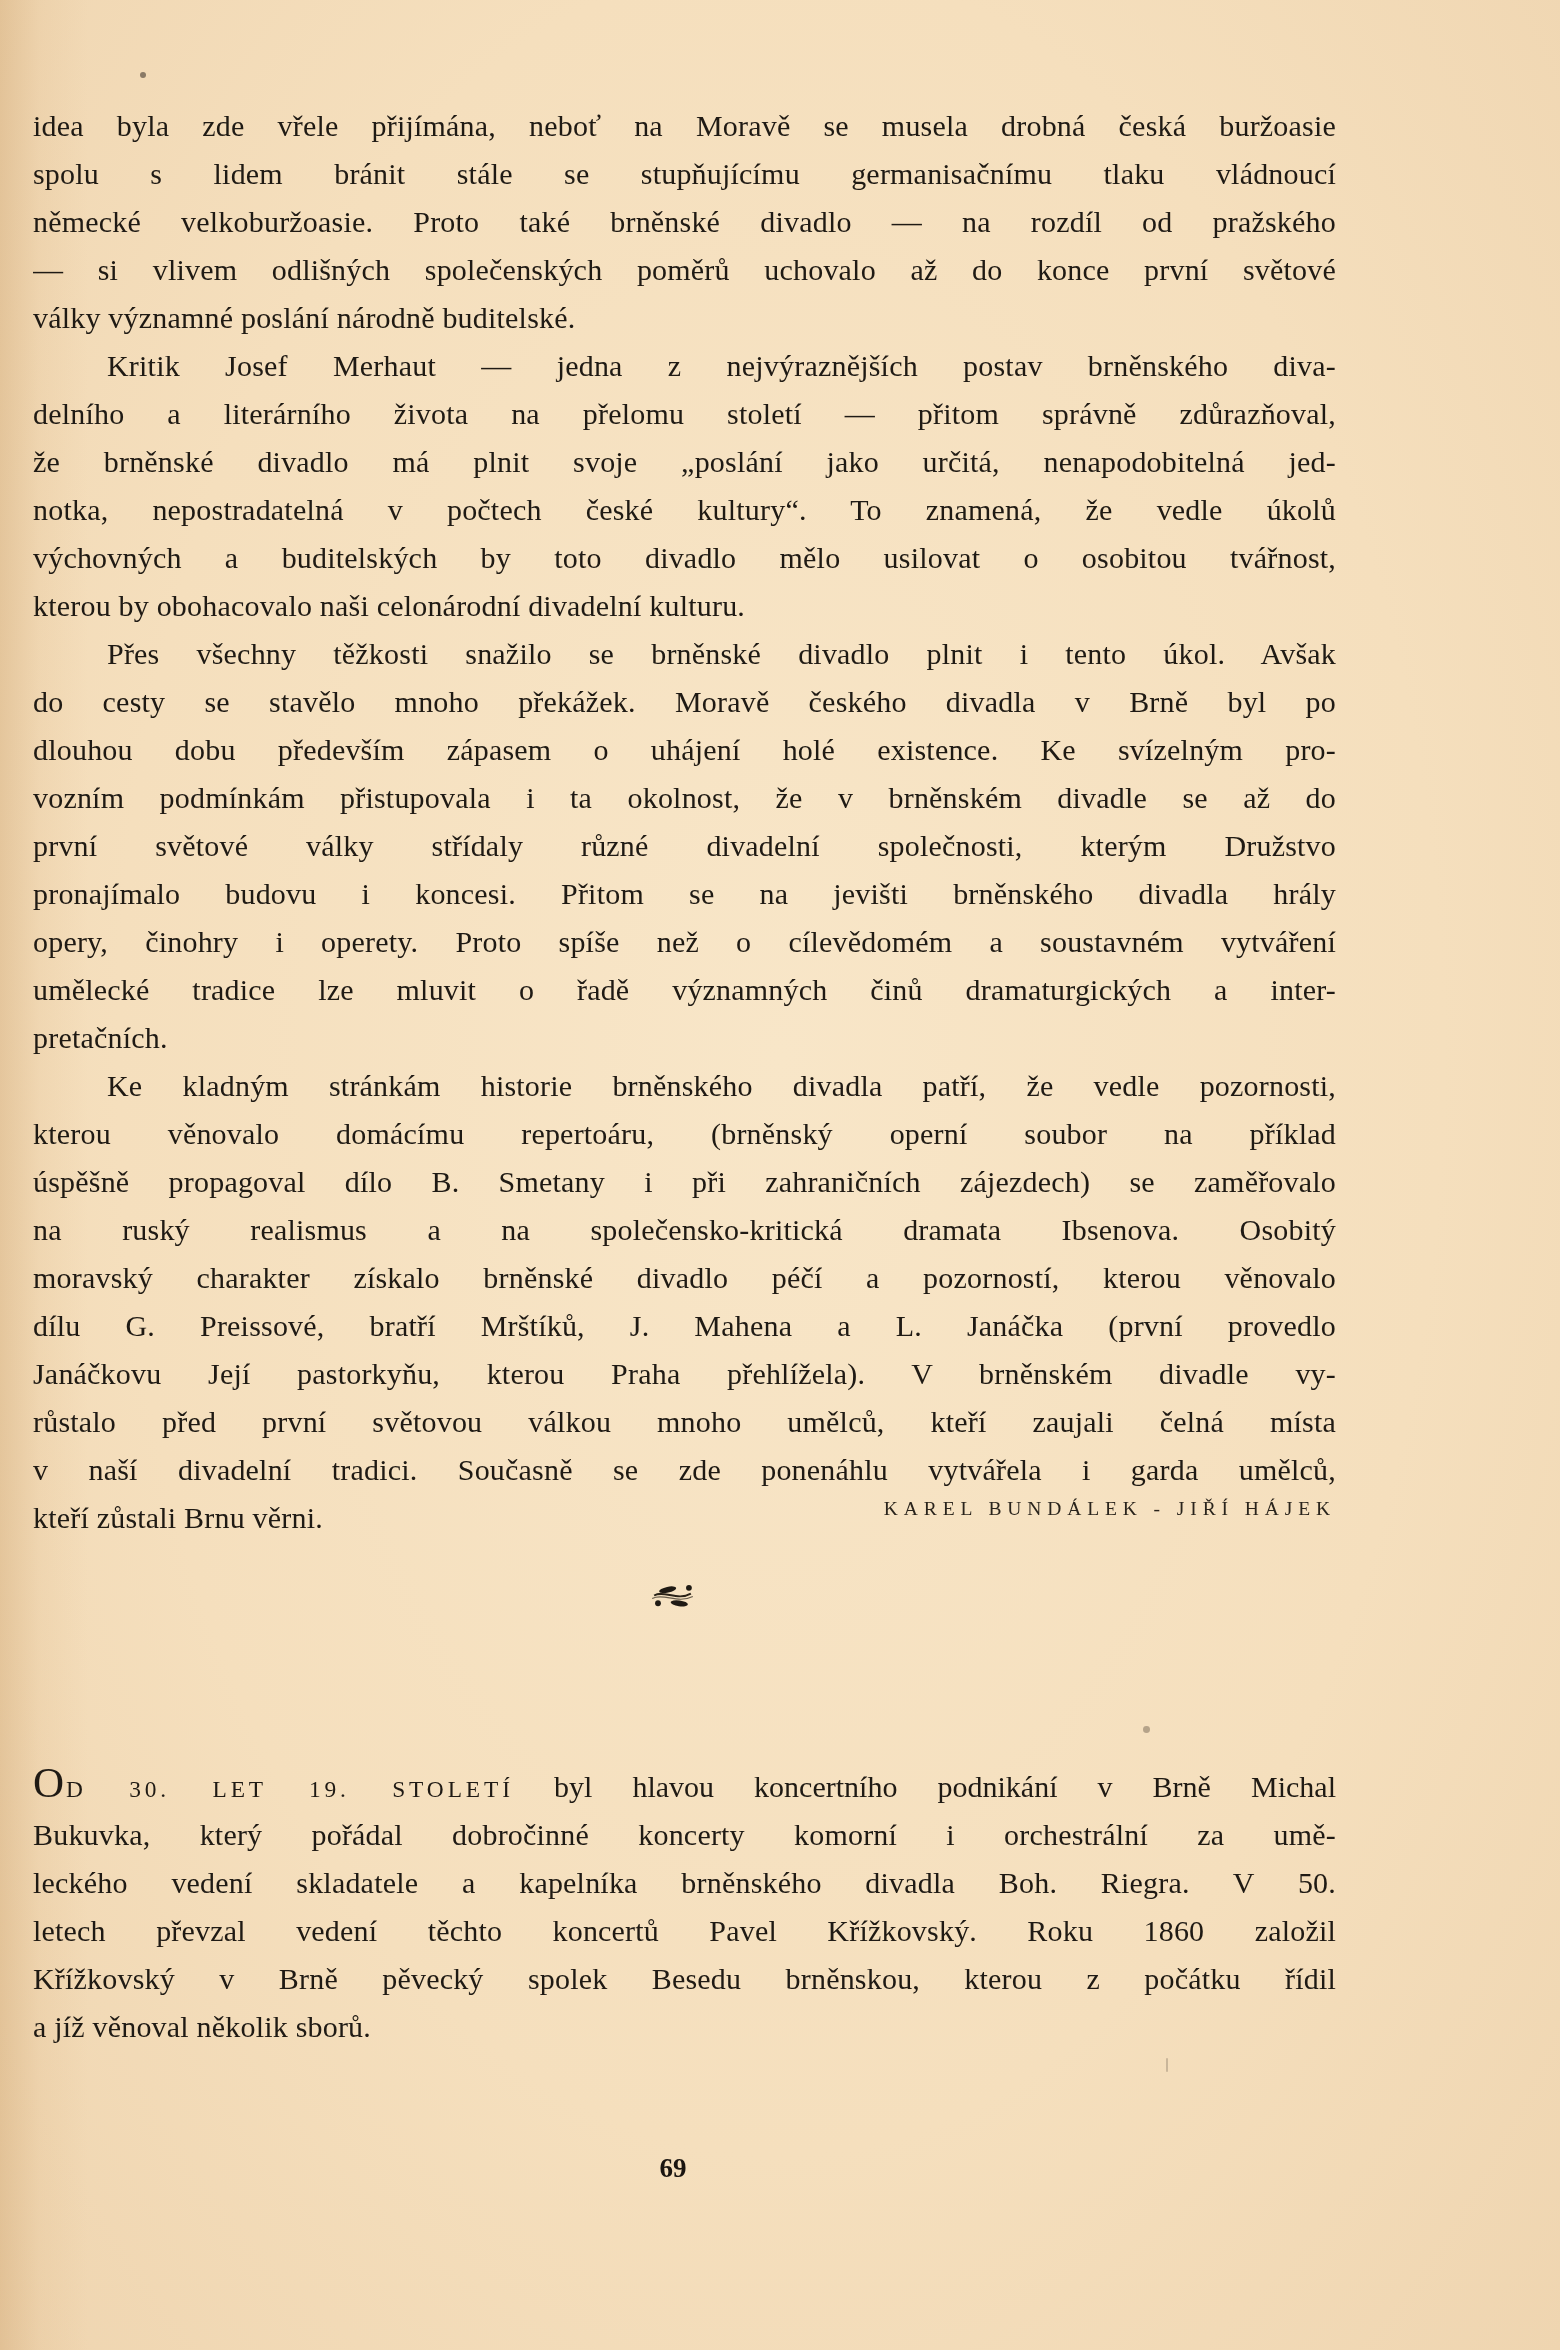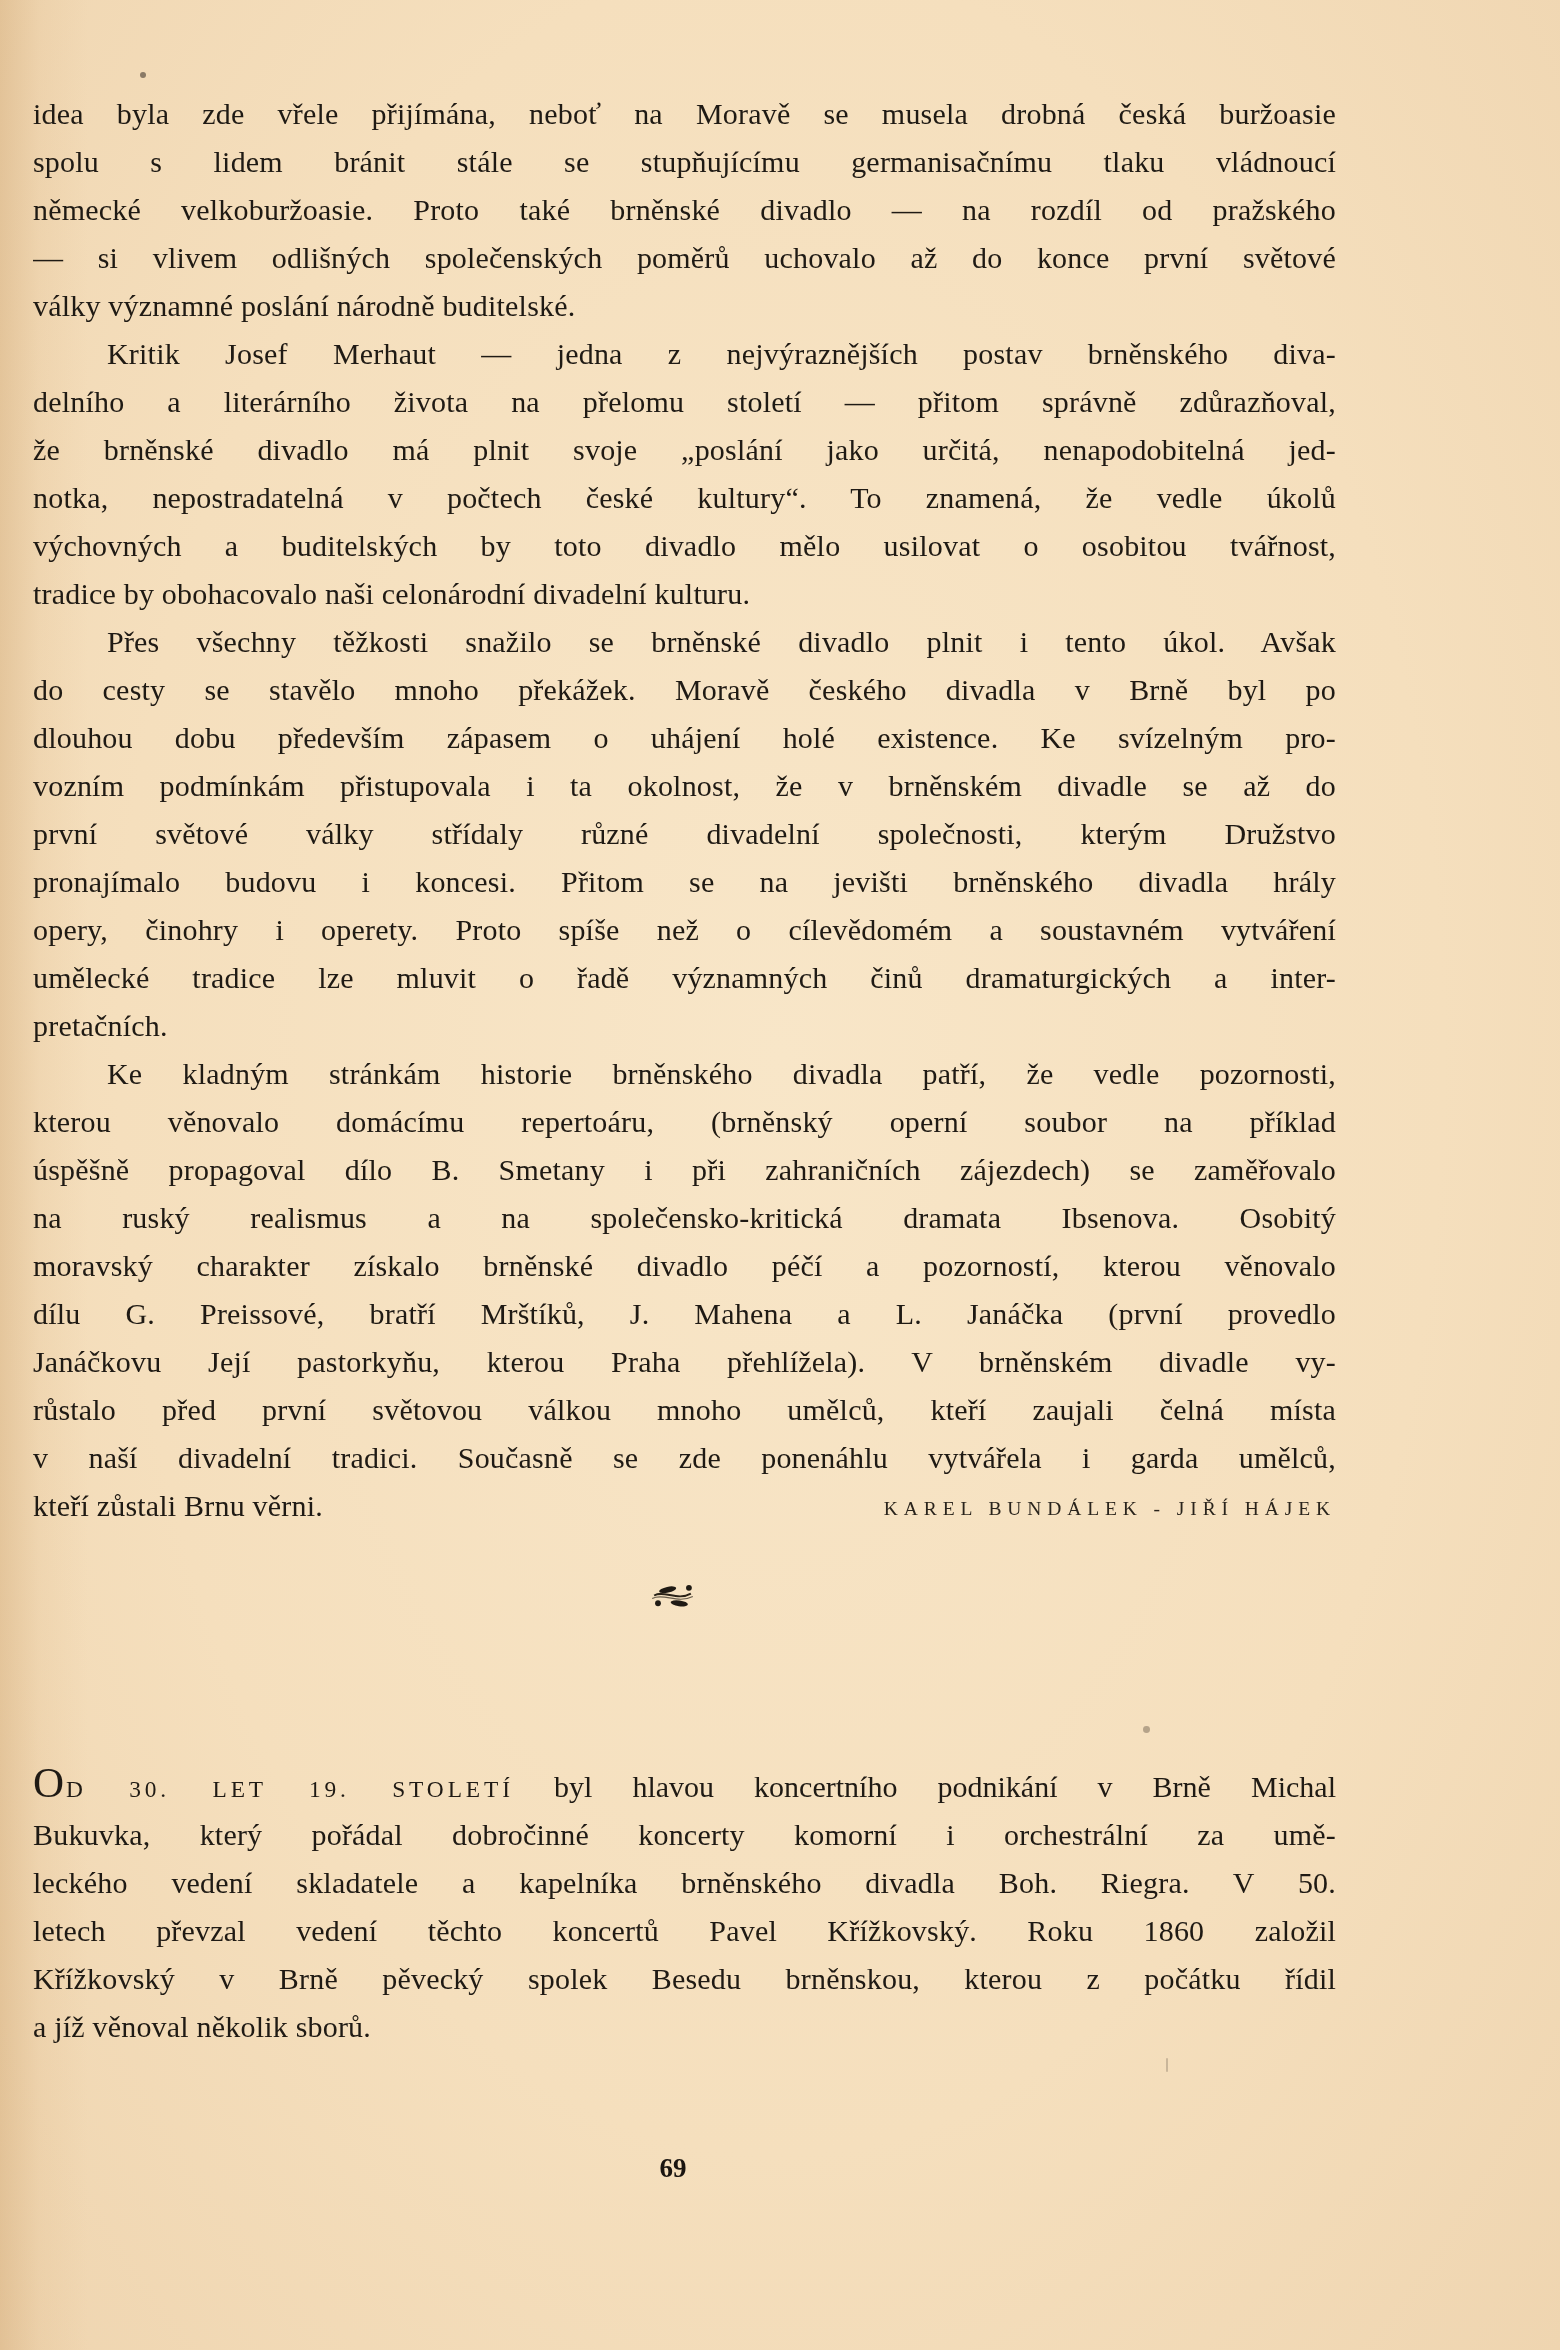--- a/index.html
+++ b/index.html
@@ -43,21 +43,21 @@
       white-space: nowrap;
       overflow: visible;
       letter-spacing: 0.2px;
     }
     .line.last {
       text-align-last: left;
     }
     .line.indent {
       padding-left: 74px;
     }
-    #sec1 { top: 90px; }
+    #sec1 { top: 102px; }
     #sec2 { top: 1763px; }
     .signature {
       position: absolute;
       top: 1498px;
       left: 800px;
       width: 536px;
       text-align: right;
       font-size: 19.5px;
       letter-spacing: 5.9px;
       color: #2a241c;
@@ -114,21 +114,21 @@
         <div class="line" style="white-space: normal; height: 48px; overflow: hidden;">německé velkoburžoasie. Proto také brněnské divadlo — na rozdíl od pražského</div>
         <div class="line" style="white-space: normal; height: 48px; overflow: hidden;">— si vlivem odlišných společenských poměrů uchovalo až do konce první světové</div>
         <div class="line last">války významné poslání národně buditelské.</div>
       </div>
     <div id="p1">
         <div class="line indent" style="white-space: normal; height: 48px; overflow: hidden;">Kritik Josef Merhaut — jedna z nejvýraznějších postav brněnského diva-</div>
         <div class="line" style="white-space: normal; height: 48px; overflow: hidden;">delního a literárního života na přelomu století — přitom správně zdůrazňoval,</div>
         <div class="line" style="white-space: normal; height: 48px; overflow: hidden;">že brněnské divadlo má plnit svoje „poslání jako určitá, nenapodobitelná jed-</div>
         <div class="line" style="white-space: normal; height: 48px; overflow: hidden; font-family: Liberation Serif, serif;">notka, nepostradatelná v počtech české kultury“. To znamená, že vedle úkolů</div>
         <div class="line" style="white-space: normal; height: 48px; overflow: hidden;">výchovných a buditelských by toto divadlo mělo usilovat o osobitou tvářnost,</div>
-        <div class="line last">tradice by obohacovalo naši celonárodní divadelní kulturu.</div>
+        <div class="line last">kterou by obohacovalo naši celonárodní divadelní kulturu.</div>
       </div>
     <div id="p2">
         <div class="line indent" style="white-space: normal; height: 48px; overflow: hidden;">Přes všechny těžkosti snažilo se brněnské divadlo plnit i tento úkol. Avšak</div>
         <div class="line" style="white-space: normal; height: 48px; overflow: hidden;">do cesty se stavělo mnoho překážek. Moravě českého divadla v Brně byl po</div>
         <div class="line" style="white-space: normal; height: 48px; overflow: hidden;">dlouhou dobu především zápasem o uhájení holé existence. Ke svízelným pro-</div>
         <div class="line" style="white-space: normal; height: 48px; overflow: hidden;">vozním podmínkám přistupovala i ta okolnost, že v brněnském divadle se až do</div>
         <div class="line" style="white-space: normal; height: 48px; overflow: hidden;">první světové války střídaly různé divadelní společnosti, kterým Družstvo</div>
         <div class="line" style="white-space: normal; height: 48px; overflow: hidden;">pronajímalo budovu i koncesi. Přitom se na jevišti brněnského divadla hrály</div>
         <div class="line" style="white-space: normal; height: 48px; overflow: hidden;">opery, činohry i operety. Proto spíše než o cílevědomém a soustavném vytváření</div>
         <div class="line" style="white-space: normal; height: 48px; overflow: hidden;">umělecké tradice lze mluvit o řadě významných činů dramaturgických a inter-</div>

